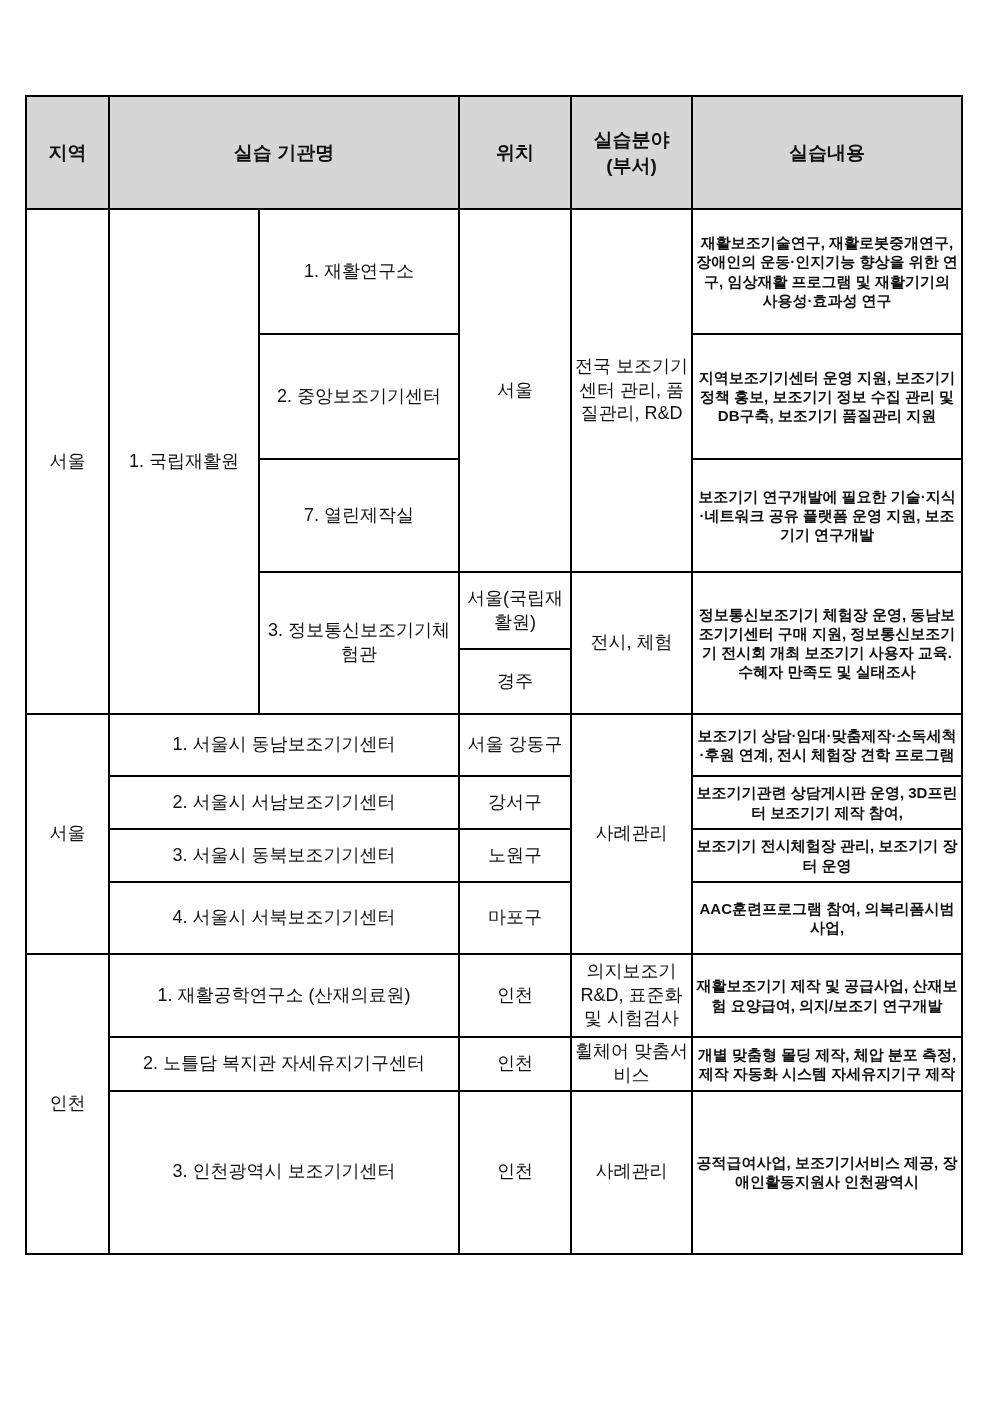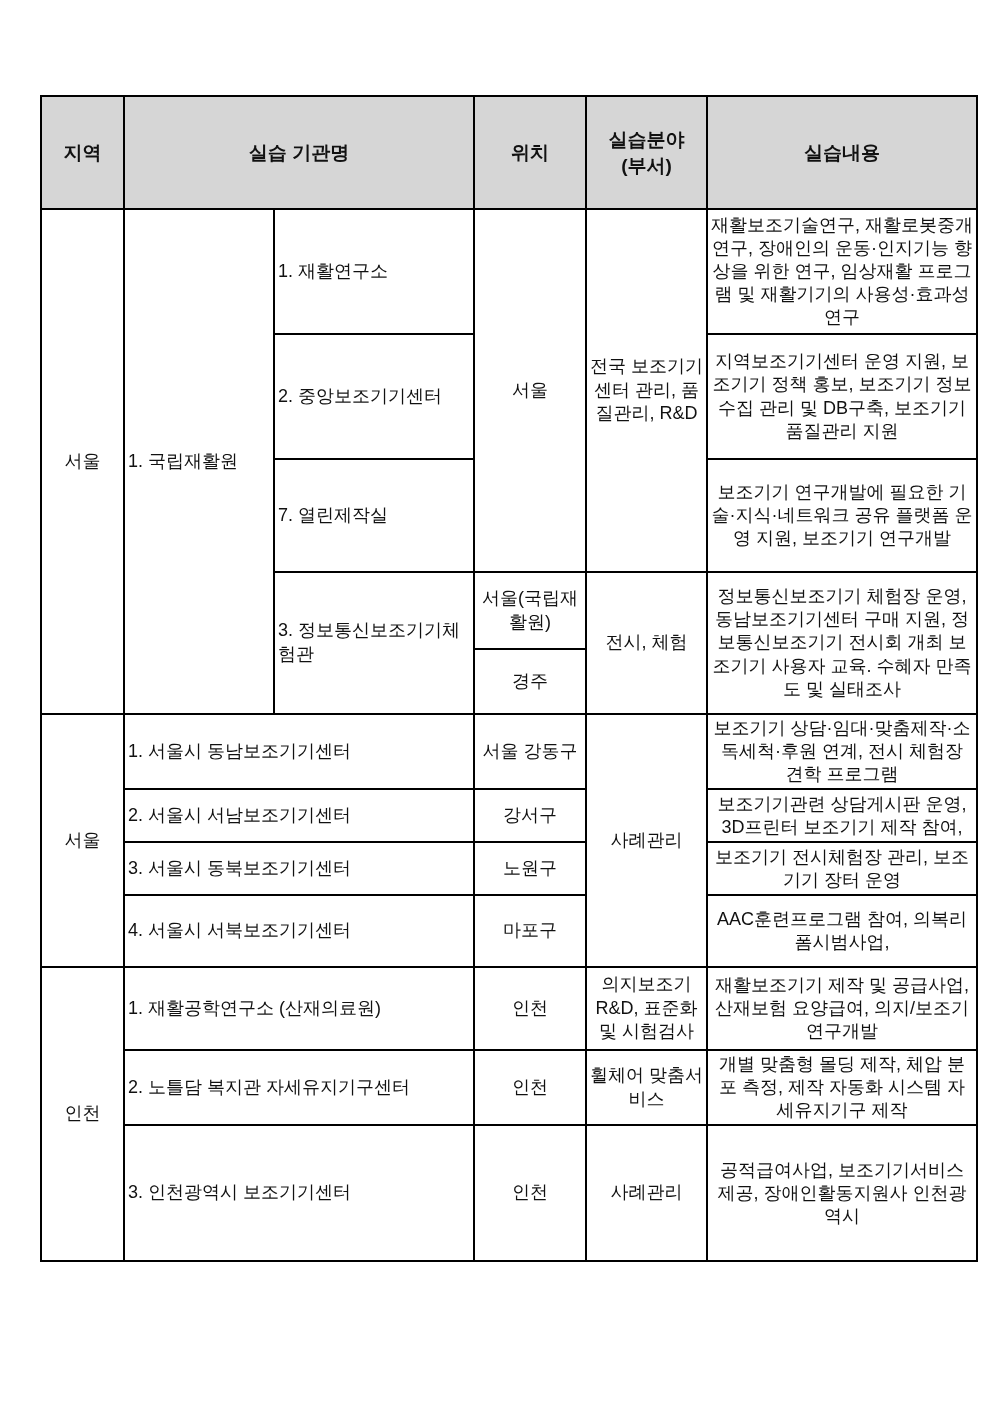--- a/index.html
+++ b/index.html
@@ -11,43 +11,43 @@
     color: #111111;
   }
   .page {
     position: relative;
     width: 992px; height: 1403px;
     background: #ffffff;
     overflow: hidden;
   }
   table.doc {
     position: absolute;
-    left: 40px; top: 95px;
+    left: 25px; top: 95px;
     border-collapse: collapse;
     table-layout: fixed;
     width: 936px;
   }
   td, th {
     border: 2px solid var(--border-color, #000000);
     vertical-align: middle;
     text-align: center;
     font-size: 18px;
     line-height: 1.32;
     padding: 2px 3px;
     overflow: hidden;
     word-break: normal;
     overflow-wrap: break-word;
   }
   th {
     background: var(--header-bg, #d6d6d6);
     font-weight: bold;
     font-size: 19px;
   }
-  .left { text-align: left; }
-  .content { font-size: 18px; line-height: 1.28; }
+  .left { text-align: center; }
+  .content { font-size: 15px; line-height: 1.28; font-weight: bold; }
   .pre { white-space: pre-line; text-align: center; }
   .breakall { word-break: break-all; }
 </style>
 </head>
 <body>
 
 <div class="page">
   <table class="doc">
     <colgroup>
       <col style="width:83px">
@@ -123,21 +123,21 @@
       <td>인천</td>
       <td>의지보조기 R&amp;D, 표준화 및 시험검사</td>
       <td class="content">재활보조기기 제작 및 공급사업, 산재보험 요양급여, 의지/보조기 연구개발</td>
     </tr>
     <tr style="height:47px">
       <td colspan="2" class="left">2. 노틀담 복지관 자세유지기구센터</td>
       <td>인천</td>
       <td>휠체어 맞춤서비스</td>
       <td class="content">개별 맞춤형 몰딩 제작, 체압 분포 측정, 제작 자동화 시스템 자세유지기구 제작</td>
     </tr>
-    <tr style="height:136px">
+    <tr style="height:163px">
       <td colspan="2" class="left">3. 인천광역시 보조기기센터</td>
       <td>인천</td>
       <td>사례관리</td>
       <td class="content">공적급여사업, 보조기기서비스 제공, 장애인활동지원사 인천광역시</td>
     </tr>
   </tbody>
     </table>
 </div>
 
 </body></html>

